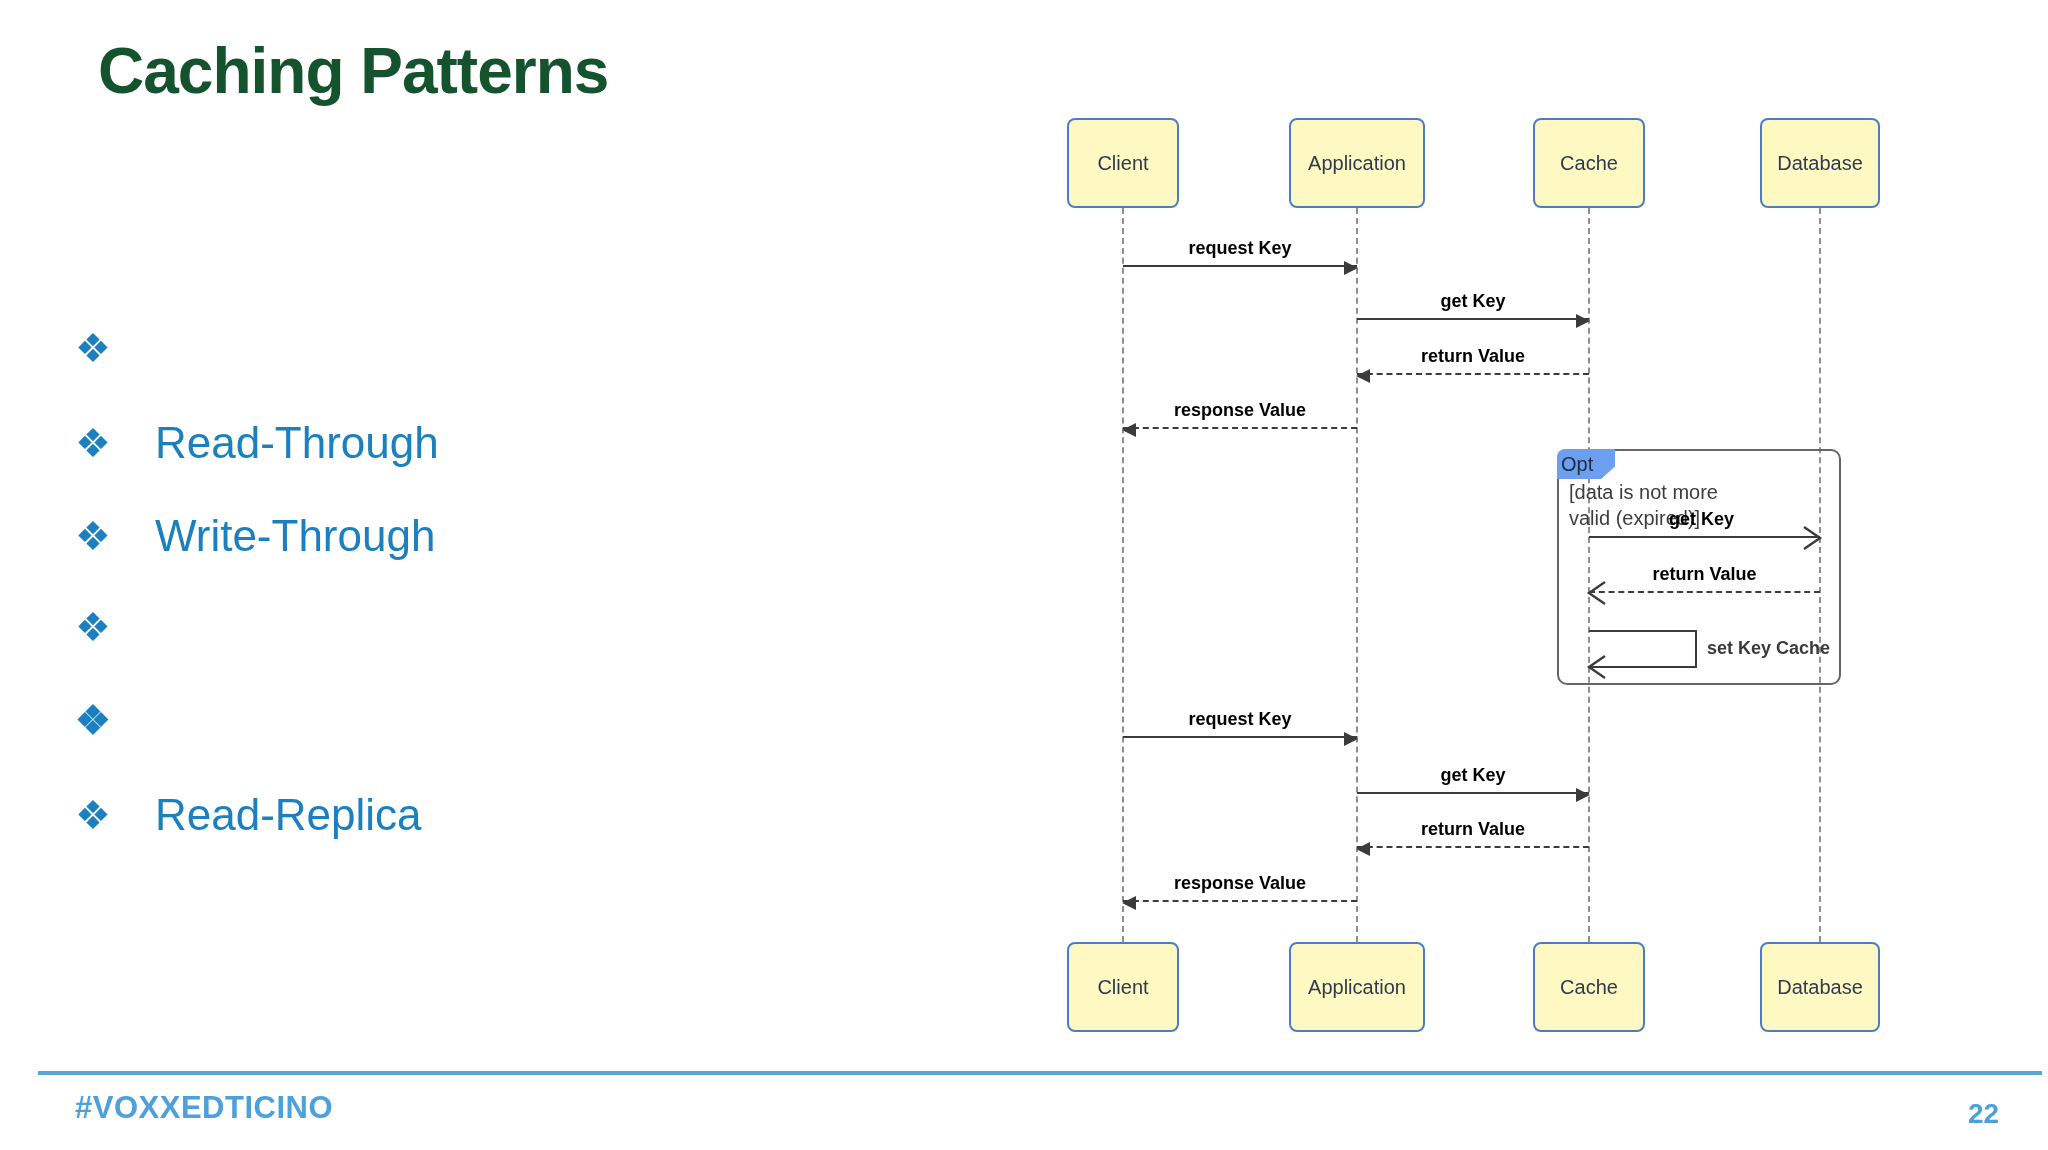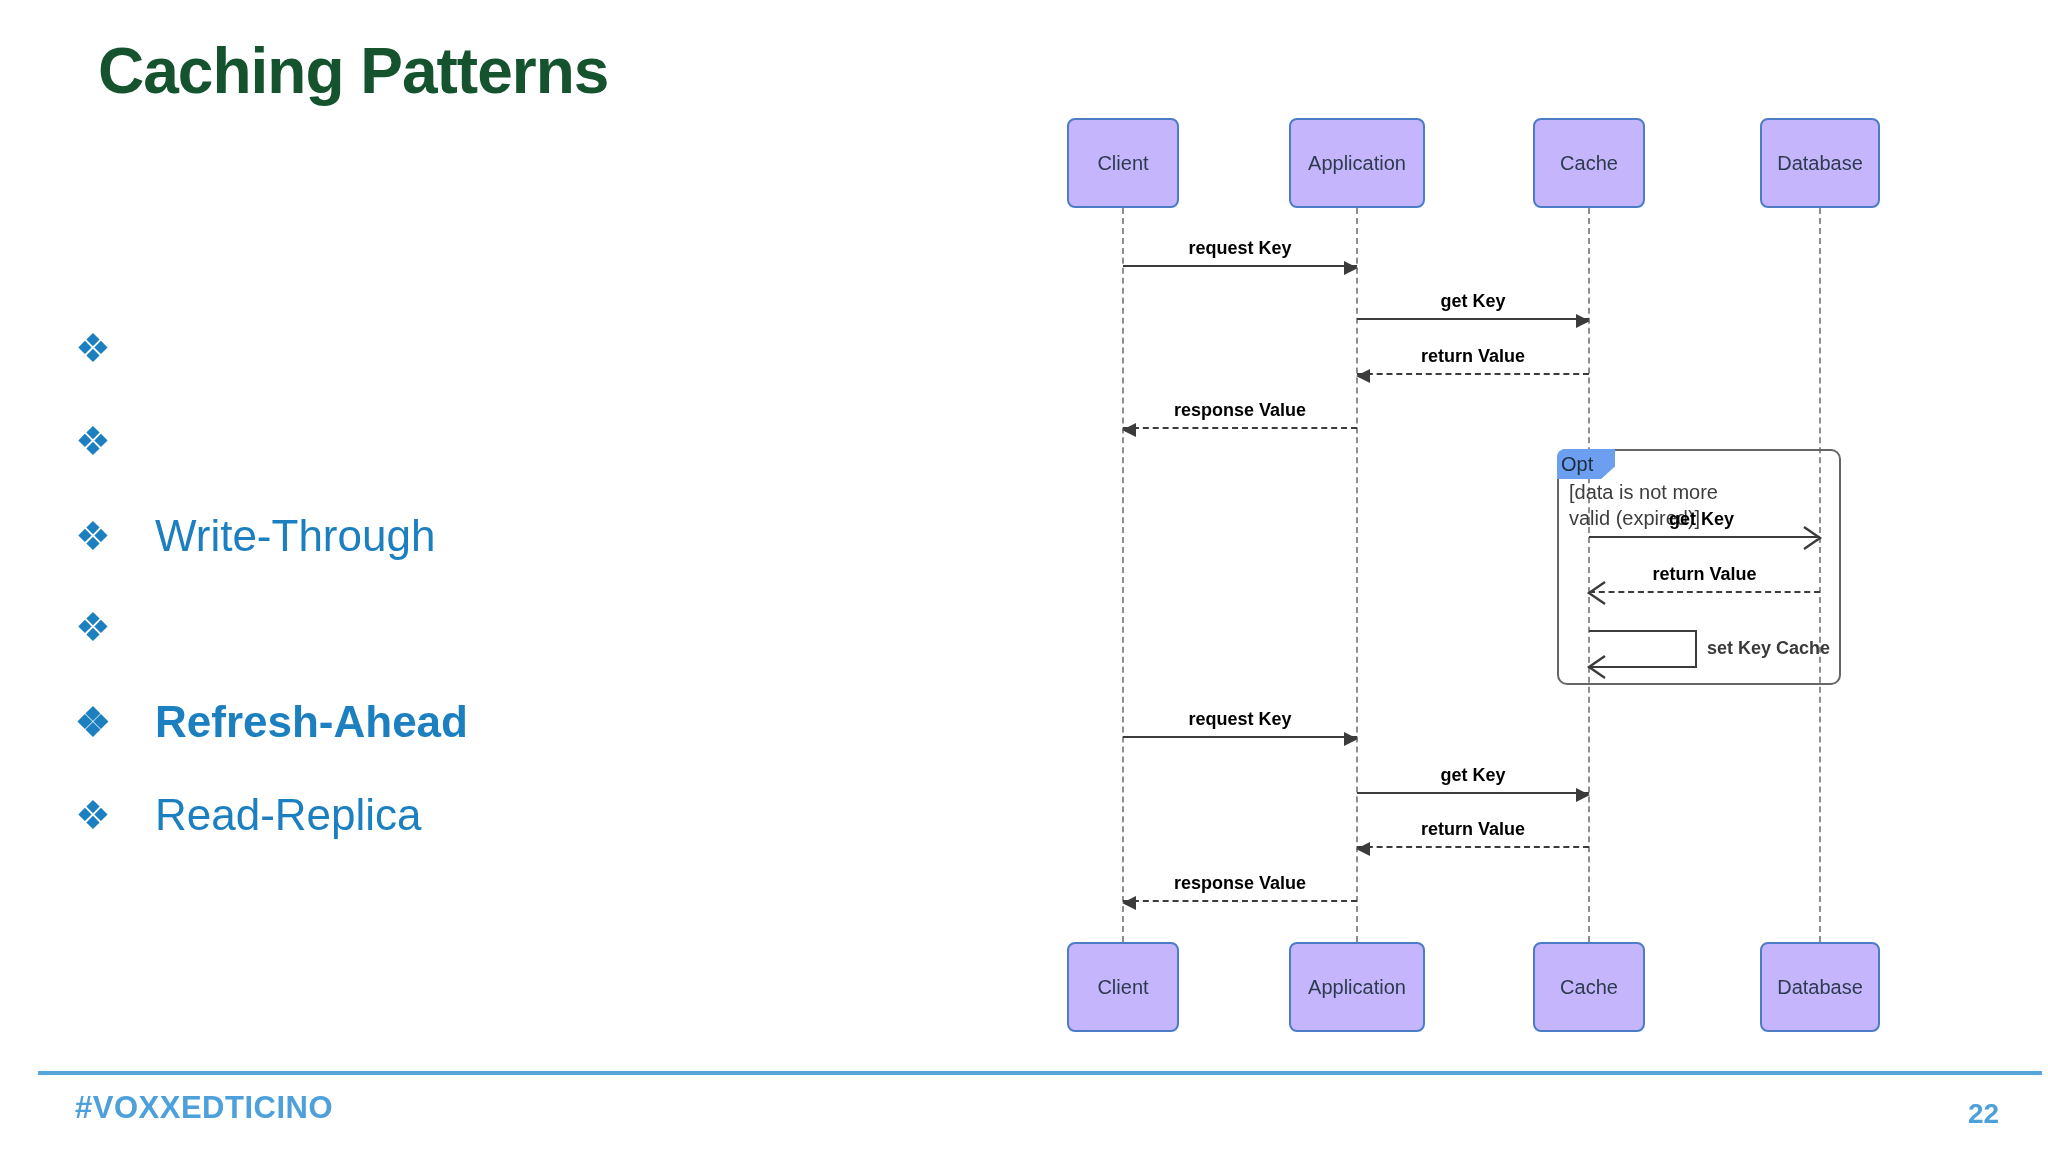--- a/index.html
+++ b/index.html
@@ -19,21 +19,21 @@
     position:absolute; left:75px; display:flex; align-items:center;
     color:#1b7fc0; font-size:44px; font-weight:300; white-space:nowrap;
   }
   .bullet-item .glyph {
     font-size:40px; width:80px; color:#1b7fc0;
   }
   .bullet-item.bold { font-weight:700; }
 
   
   .actor {
-    position:absolute; height:90px; background:#c4b5fd;
+    position:absolute; height:90px; background:#fef9c3;
     border:2px solid #4d7cc7; border-radius:8px;
     display:flex; align-items:center; justify-content:center;
     font-size:20px; color:#2e3b4e;
   }
   .lifeline {
     position:absolute; top:208px; height:734px; width:0;
     border-left:2px dashed #8f8f8f;
   }
   .message { position:absolute; height:32px; }
   .msg-label {
@@ -95,31 +95,31 @@
 
 <div id="slide">
 
   <div class="title">Caching Patterns</div>
 
   <div class="bullet-item" style="top:325px;">
     <span class="glyph">❖</span>
   </div>
   <div class="bullet-item" style="top:418px;">
     <span class="glyph">❖</span>
+    <span>Read-Through</span>
   </div>
   <div class="bullet-item" style="top:511px;">
     <span class="glyph">❖</span>
     <span>Write-Through</span>
   </div>
   <div class="bullet-item" style="top:604px;">
     <span class="glyph">❖</span>
   </div>
   <div class="bullet-item bold" style="top:697px;">
     <span class="glyph">❖</span>
-    <span>Refresh-Ahead</span>
   </div>
   <div class="bullet-item" style="top:790px;">
     <span class="glyph">❖</span>
     <span>Read-Replica</span>
   </div>
 
   <div class="lifeline" style="left:1122px;"></div>
   <div class="lifeline" style="left:1356px;"></div>
   <div class="lifeline" style="left:1588px;"></div>
   <div class="lifeline" style="left:1819px;"></div>

